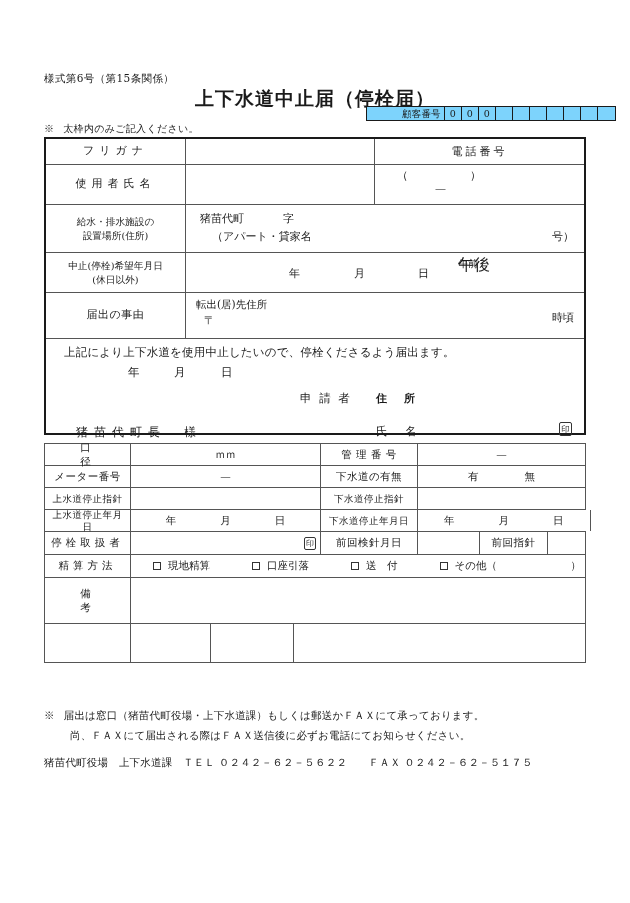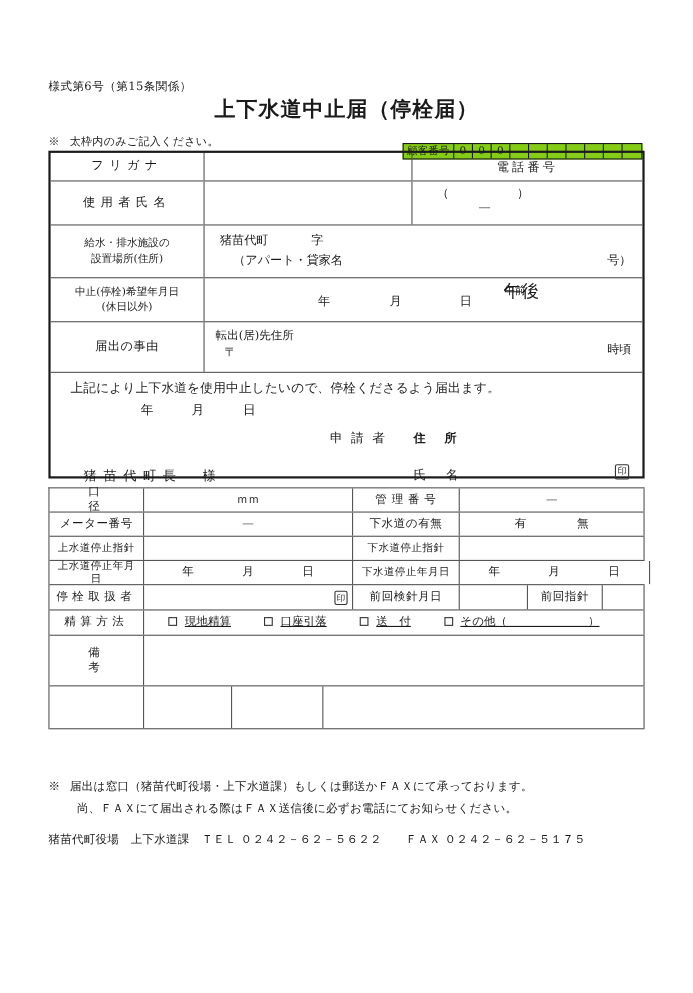--- a/index.html
+++ b/index.html
@@ -28,23 +28,24 @@
     font-weight: 600;
   }
   .note-line {
     position: absolute; left: 44px; top: 122px;
     font-size: 10px; letter-spacing: .3px; white-space: nowrap;
   }
   .note-line .mark { margin-right: 9px; }
 
   
   .cust-strip {
-    position: absolute; top: 130px; left: 366px;
+    position: absolute; top: 106px; left: 366px;
     display: flex; border: 1px solid #1a1a1a; height: 15px;
-    background: #84cc16;
+    background: #7dd3fc;
+    padding-left: 32px;
   }
   .cust-label {
     font-size: 9.5px; line-height: 13px; padding: 0 3px;
     border-right: 1px solid #1a1a1a; white-space: nowrap;
     letter-spacing: .2px;
   }
   .cust-cell {
     width: 17px; border-right: 1px solid #1a1a1a;
     font-size: 9.5px; line-height: 13px; text-align: center;
   }
@@ -144,21 +145,21 @@
   .lbl { font-size: 10.5px; letter-spacing: .5px; }
   .lbl-wide { letter-spacing: 9px; padding-left: 9px; }
   .lbl-w2 { letter-spacing: 4px; }
   .dash { color: #555; }
   .ymd { display: flex; gap: 0; width: 100%; justify-content: center; }
   .ymd span { padding: 0 22px; }
   .chk {
     display: inline-block; width: 8px; height: 8px;
     border: 1px solid #333; margin-right: 7px; vertical-align: -1px;
   }
-  .chkgrp { display: flex; align-items: center; width: 100%; padding-left: 22px; gap: 30px; font-size: 10.5px; text-decoration: underline; }
+  .chkgrp { display: flex; align-items: center; width: 100%; padding-left: 22px; gap: 42px; font-size: 10.5px; }
   .chkitem { white-space: nowrap; }
   .inkan2 {
     width: 12px; height: 13px; border: 1px solid #333; border-radius: 2px;
     font-size: 8px; line-height: 11px; text-align: center; color: #333;
   }
 
   
   .footer { position: absolute; left: 44px; top: 706px; width: 545px; }
   .f-line { font-size: 10.5px; line-height: 1.9; letter-spacing: .2px; white-space: nowrap; }
   .f-line .mark { margin-right: 9px; }

